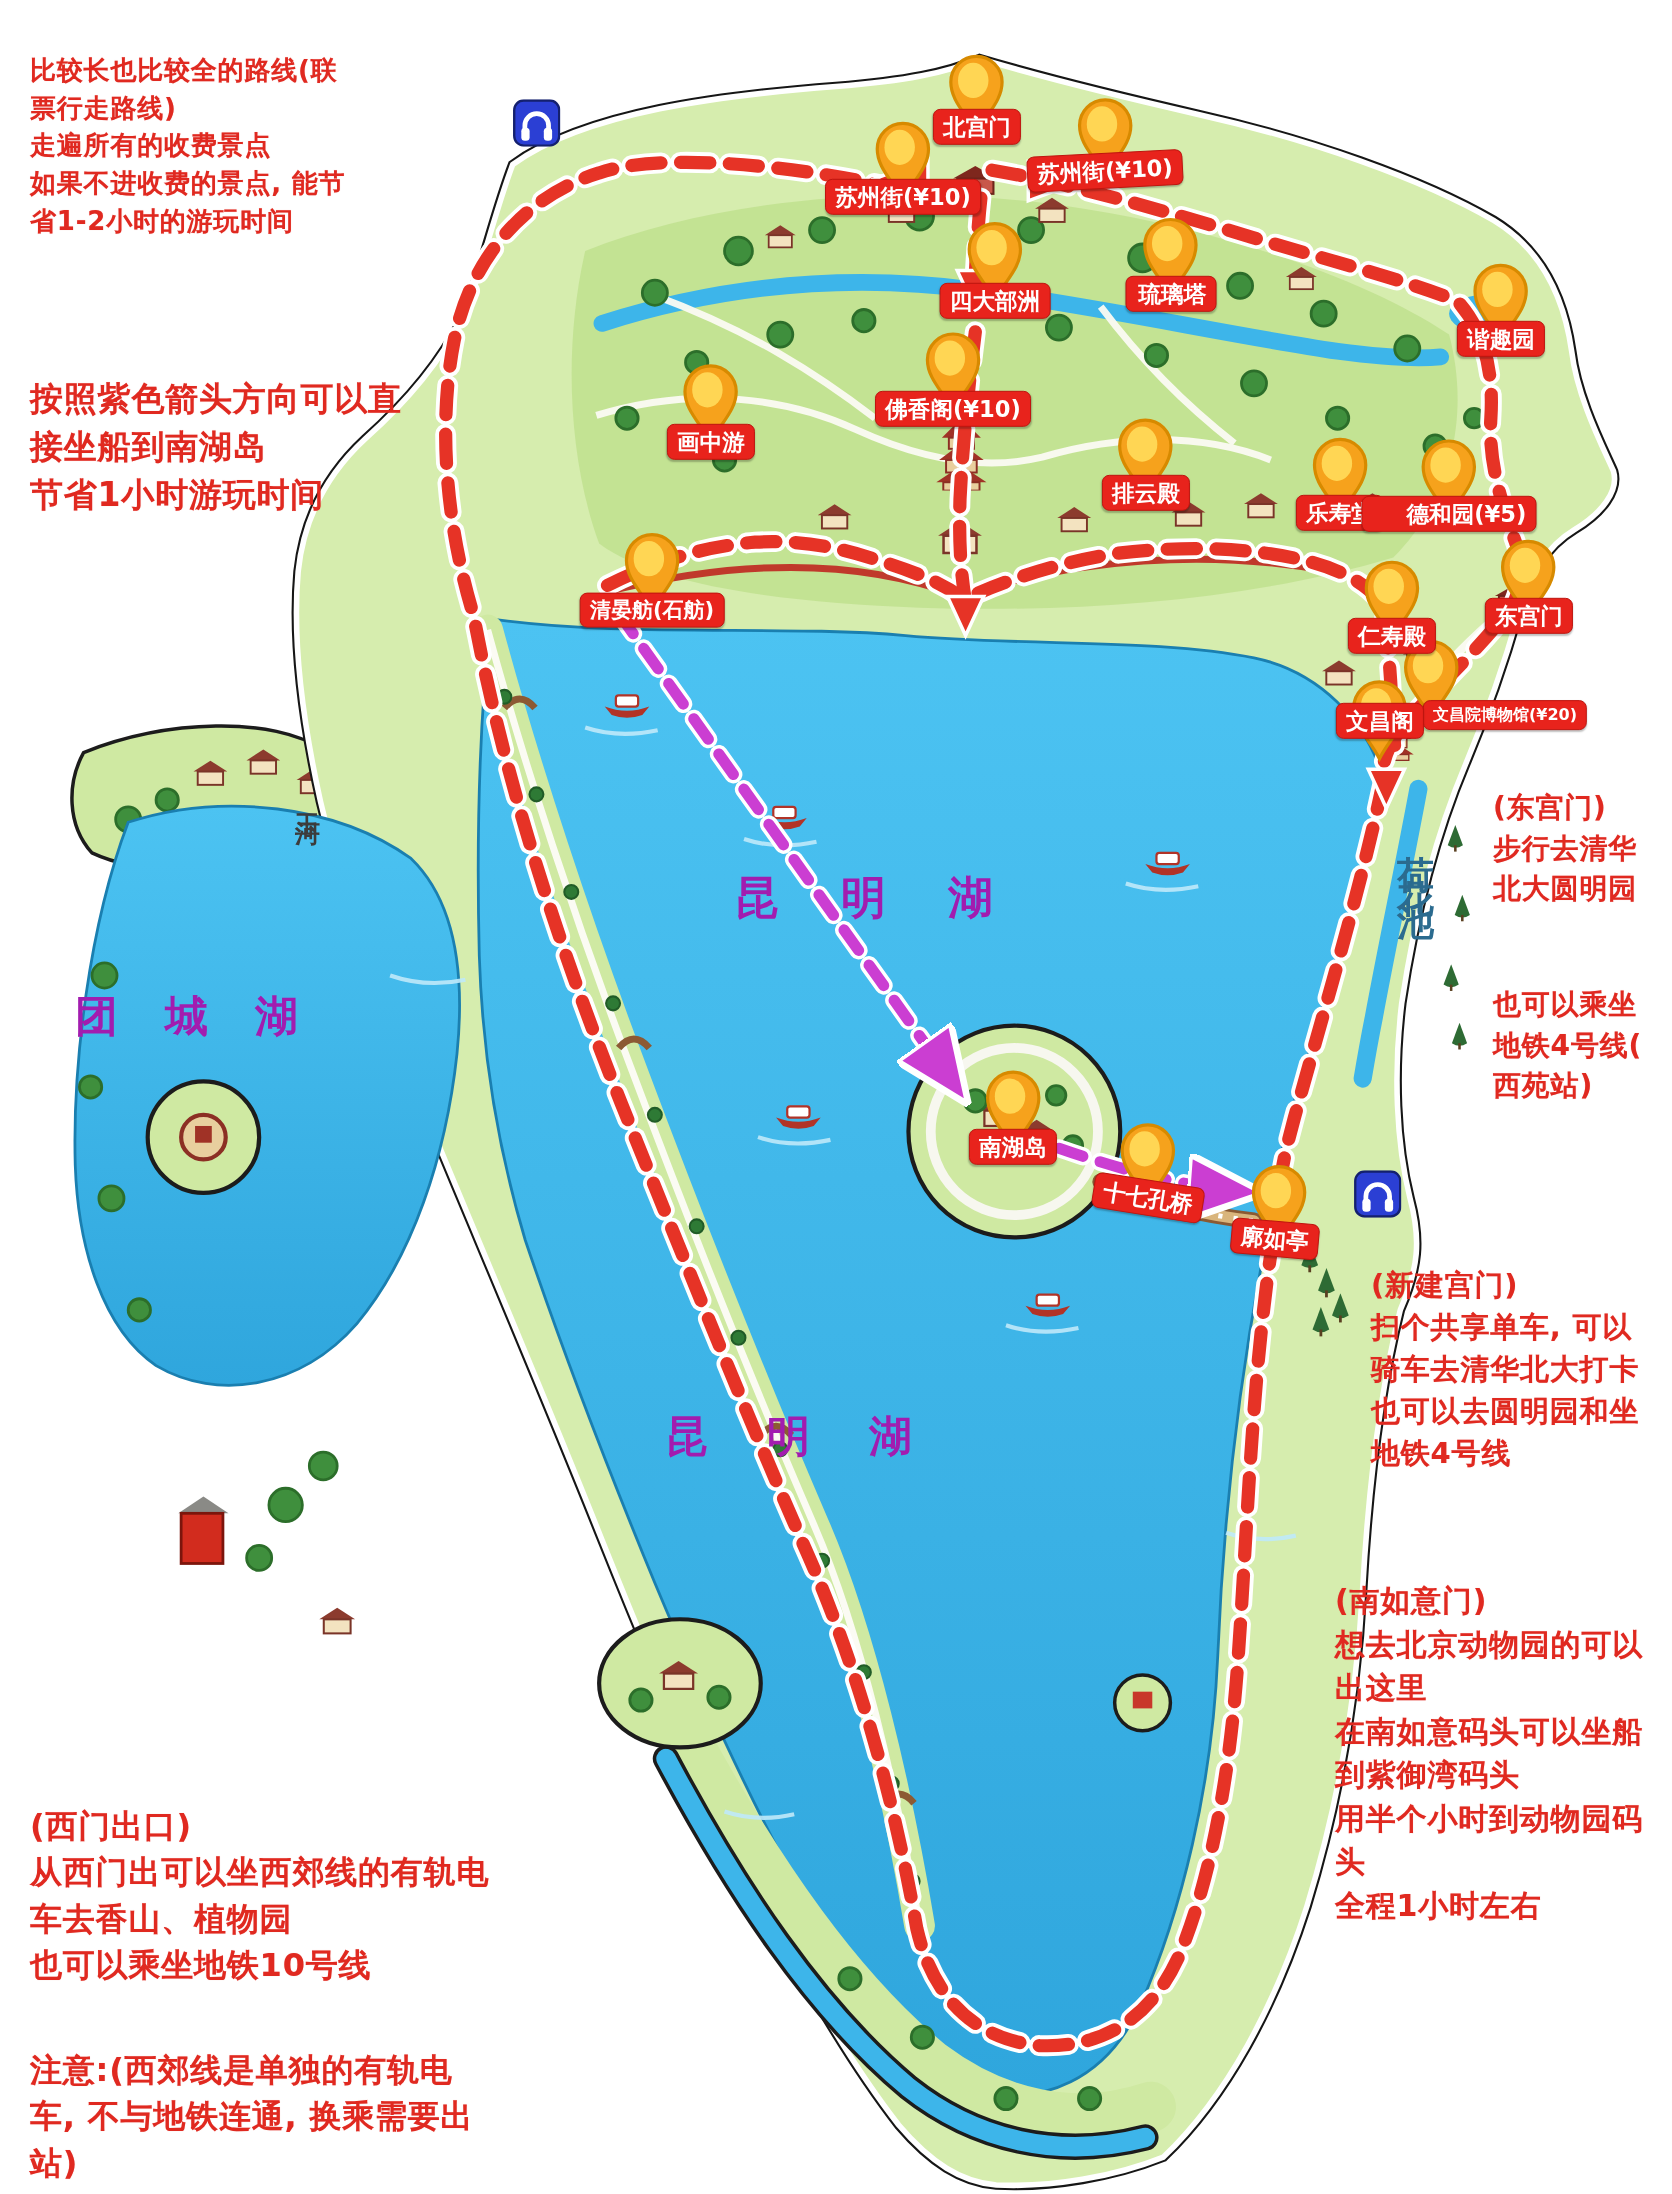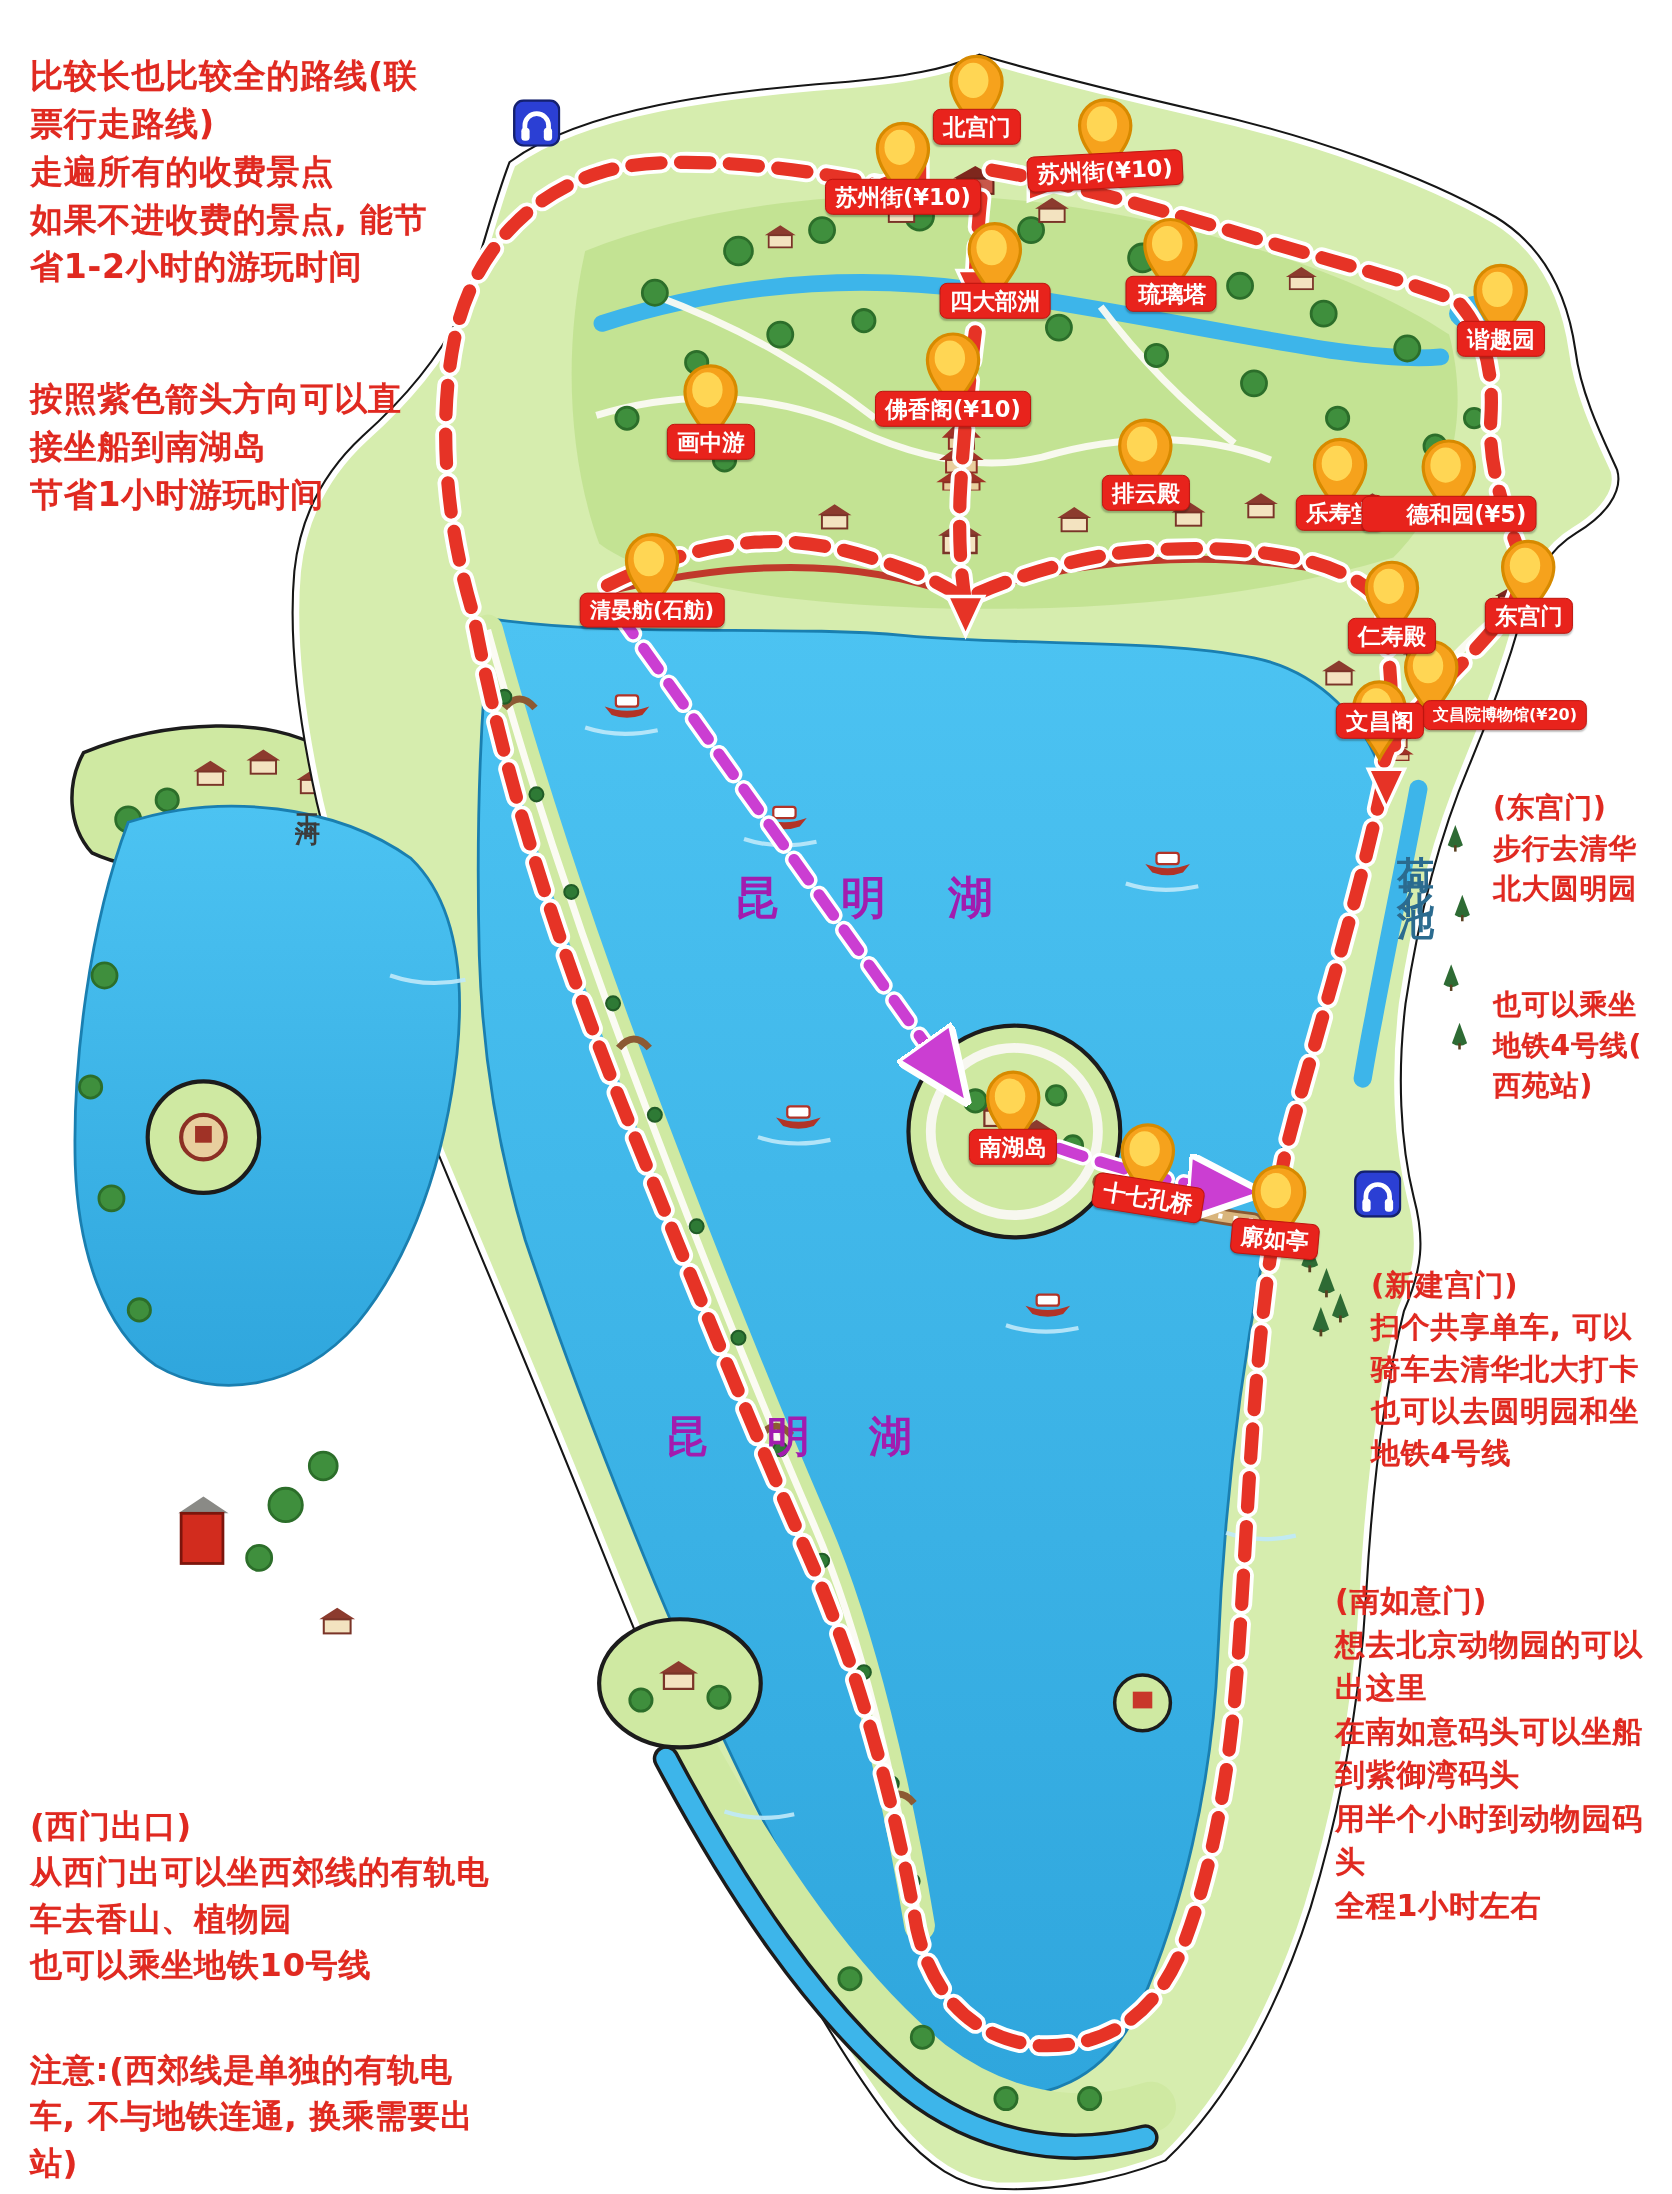--- a/index.html
+++ b/index.html
@@ -314,21 +314,21 @@
         <use href="#pin" x="1073.8" y="386" width="46" height="60"></use>
         <use href="#pin" x="1004.2" y="458" width="46" height="60"></use>
         <use href="#pin" x="967" y="486.79999999999995" width="46" height="60"></use>
         <use href="#pin" x="704.1999999999999" y="767" width="46" height="60"></use>
         <use href="#pin" x="800.8" y="804.8" width="46" height="60"></use>
         <use href="#pin" x="895" y="834.8" width="46" height="60"></use>
       </g>
 </svg>
 
 <div class="overlay">
-  <div class="note" style="left:30px;top:52px;font-size:33px;width:535px;">比较长也比较全的路线(联
+  <div class="note" style="left:30px;top:52px;font-size:26px;width:535px;">比较长也比较全的路线(联
 票行走路线)
 走遍所有的收费景点
 如果不进收费的景点, 能节
 省1-2小时的游玩时间</div>
   <div class="note" style="left:30px;top:375px;font-size:33px;width:468px;">按照紫色箭头方向可以直
 接坐船到南湖岛
 节省1小时游玩时间</div>
   <div class="note" style="left:1493px;top:788px;font-size:28px;width:184px;">(东宫门)
 步行去清华
 北大圆明园</div>
@@ -351,20 +351,21 @@
   <div class="note" style="left:30px;top:1803px;font-size:32px;width:502px;">(西门出口)
 从西门出可以坐西郊线的有轨电
 车去香山、植物园
 也可以乘坐地铁10号线</div>
   <div class="note" style="left:30px;top:2047px;font-size:32px;width:502px;">注意:(西郊线是单独的有轨电
 车, 不与地铁连通, 换乘需要出
 站)</div>
 
   <div class="lakename" style="left:734px;top:868px;font-size:45px;letter-spacing:62px;">昆明湖</div>
   <div class="lakename" style="left:665px;top:1408px;font-size:43px;letter-spacing:59px;">昆明湖</div>
+  <div class="lakename" style="left:75px;top:988px;font-size:43px;letter-spacing:47px;">团城湖</div>
   <div class="lakename vertical" style="left:1391px;top:826px;font-size:37px;letter-spacing:23.4px;color:#2b6b8f;">荷花池</div>
   <div class="lakename vertical" style="left:291px;top:794px;font-size:25px;letter-spacing:6.7px;color:#3c3c3c;">玉河</div>
 
   <div id="badge-layer">
         <div class="badge badge-beigongmen" style="left: 977px; top: 127px;">北宫门</div>
         <div class="badge badge-suzhoujie-west" style="left: 903px; top: 197px;">苏州街(¥10)</div>
         <div class="badge badge-suzhoujie-east" style="left: 1105px; top: 171px;">苏州街(¥10)</div>
         <div class="badge badge-sidabuzhou" style="left: 995px; top: 301px;">四大部洲</div>
         <div class="badge badge-liulita" style="left: 1171px; top: 294px; padding-left: 12px;">琉璃塔</div>
         <div class="badge badge-xiequyuan" style="left: 1501px; top: 339px;">谐趣园</div>

